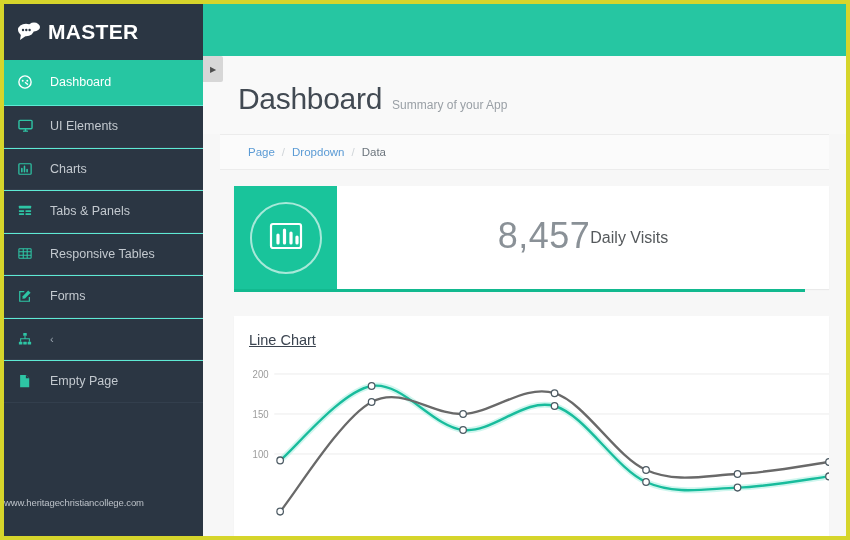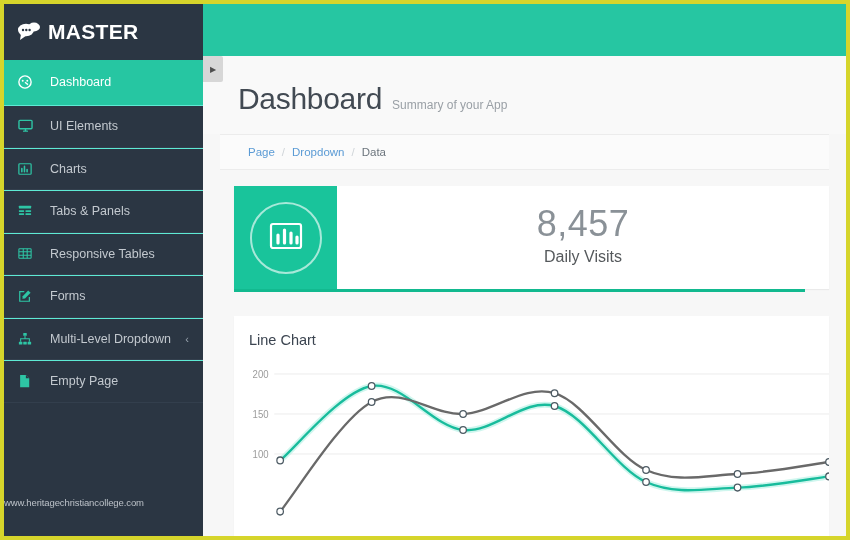--- a/index.html
+++ b/index.html
@@ -187,21 +187,20 @@
     border: 2px solid rgba(255,255,255,.62);
     border-radius: 50%;
     display: flex;
     align-items: center;
     justify-content: center;
     color: #ffffff;
   }
   .card-body {
     flex: 1;
     display: flex;
-    flex-direction: column;
     align-items: center;
     justify-content: center;
     padding-bottom: 4px;
   }
   .card-value {
     font-size: 36px;
     color: #8a9197;
     font-weight: normal;
     line-height: 1.05;
     letter-spacing: .5px;
@@ -225,20 +224,21 @@
     box-shadow: 0 1px 1px rgba(0,0,0,.05);
     height: 230px;
     position: relative;
     overflow: hidden;
   }
   .panel-title {
     font-size: 14.5px;
     color: #3b4busy;
     color: #3b4450;
     padding: 16px 0 0 15px;
+    text-decoration: underline;
   }
   .chart-wrap {
     position: relative;
     width: 100%;
     height: 180px;
     margin-top: 6px;
   }
   .chart-svg { display: block; width: 100%; height: 100%; }
 </style>
 </head>
@@ -332,21 +332,20 @@
       <div class="nav-item">
         <span class="nav-icon">
           <svg width="14" height="14" viewBox="0 0 16 16" fill="currentColor">
             <rect x="6" y="1" width="4" height="3.4" rx=".5"></rect>
             <rect x="1" y="11" width="4" height="3.4" rx=".5"></rect>
             <rect x="6" y="11" width="4" height="3.4" rx=".5"></rect>
             <rect x="11" y="11" width="4" height="3.4" rx=".5"></rect>
             <path d="M8 4.4 V7.6 M3 11 V7.6 H13 V11" stroke="currentColor" stroke-width="1.2" fill="none"></path>
           </svg>
         </span>
-        <span class="nav-label">Multi-Level Dropdown</span>
         <span class="nav-caret">‹</span>
       </div>
 
       <div class="nav-item">
         <span class="nav-icon">
           <svg width="13" height="14" viewBox="0 0 14 16" fill="currentColor">
             <path d="M2 1 H8.6 L12.4 4.8 V15 H2 Z"></path>
             <path d="M8.6 1 V4.8 H12.4" fill="#2b3643"></path>
           </svg>
         </span>

